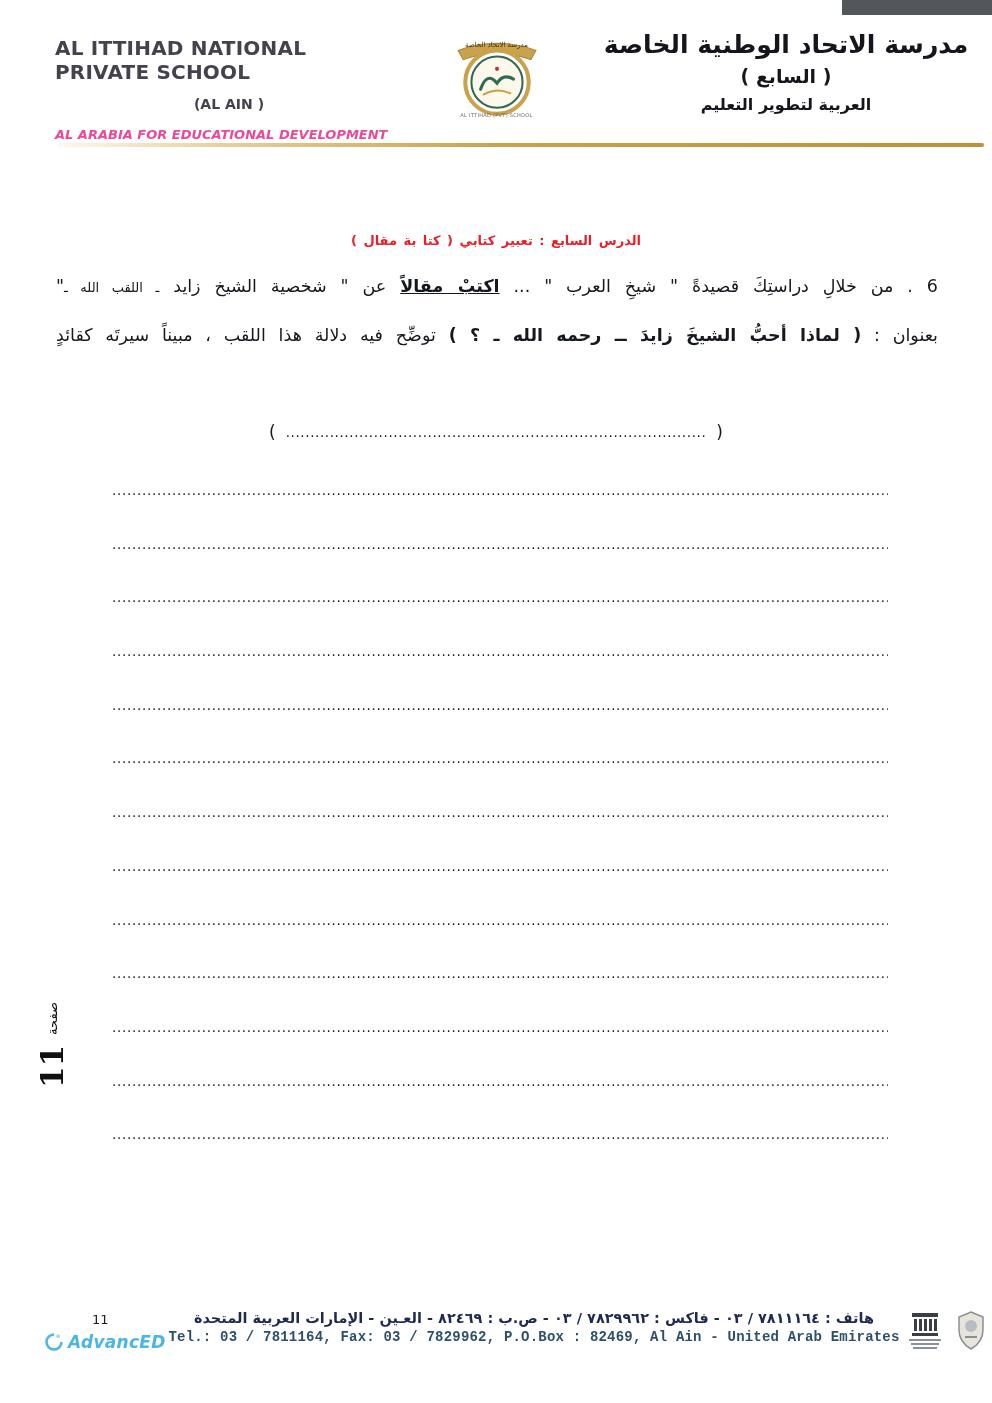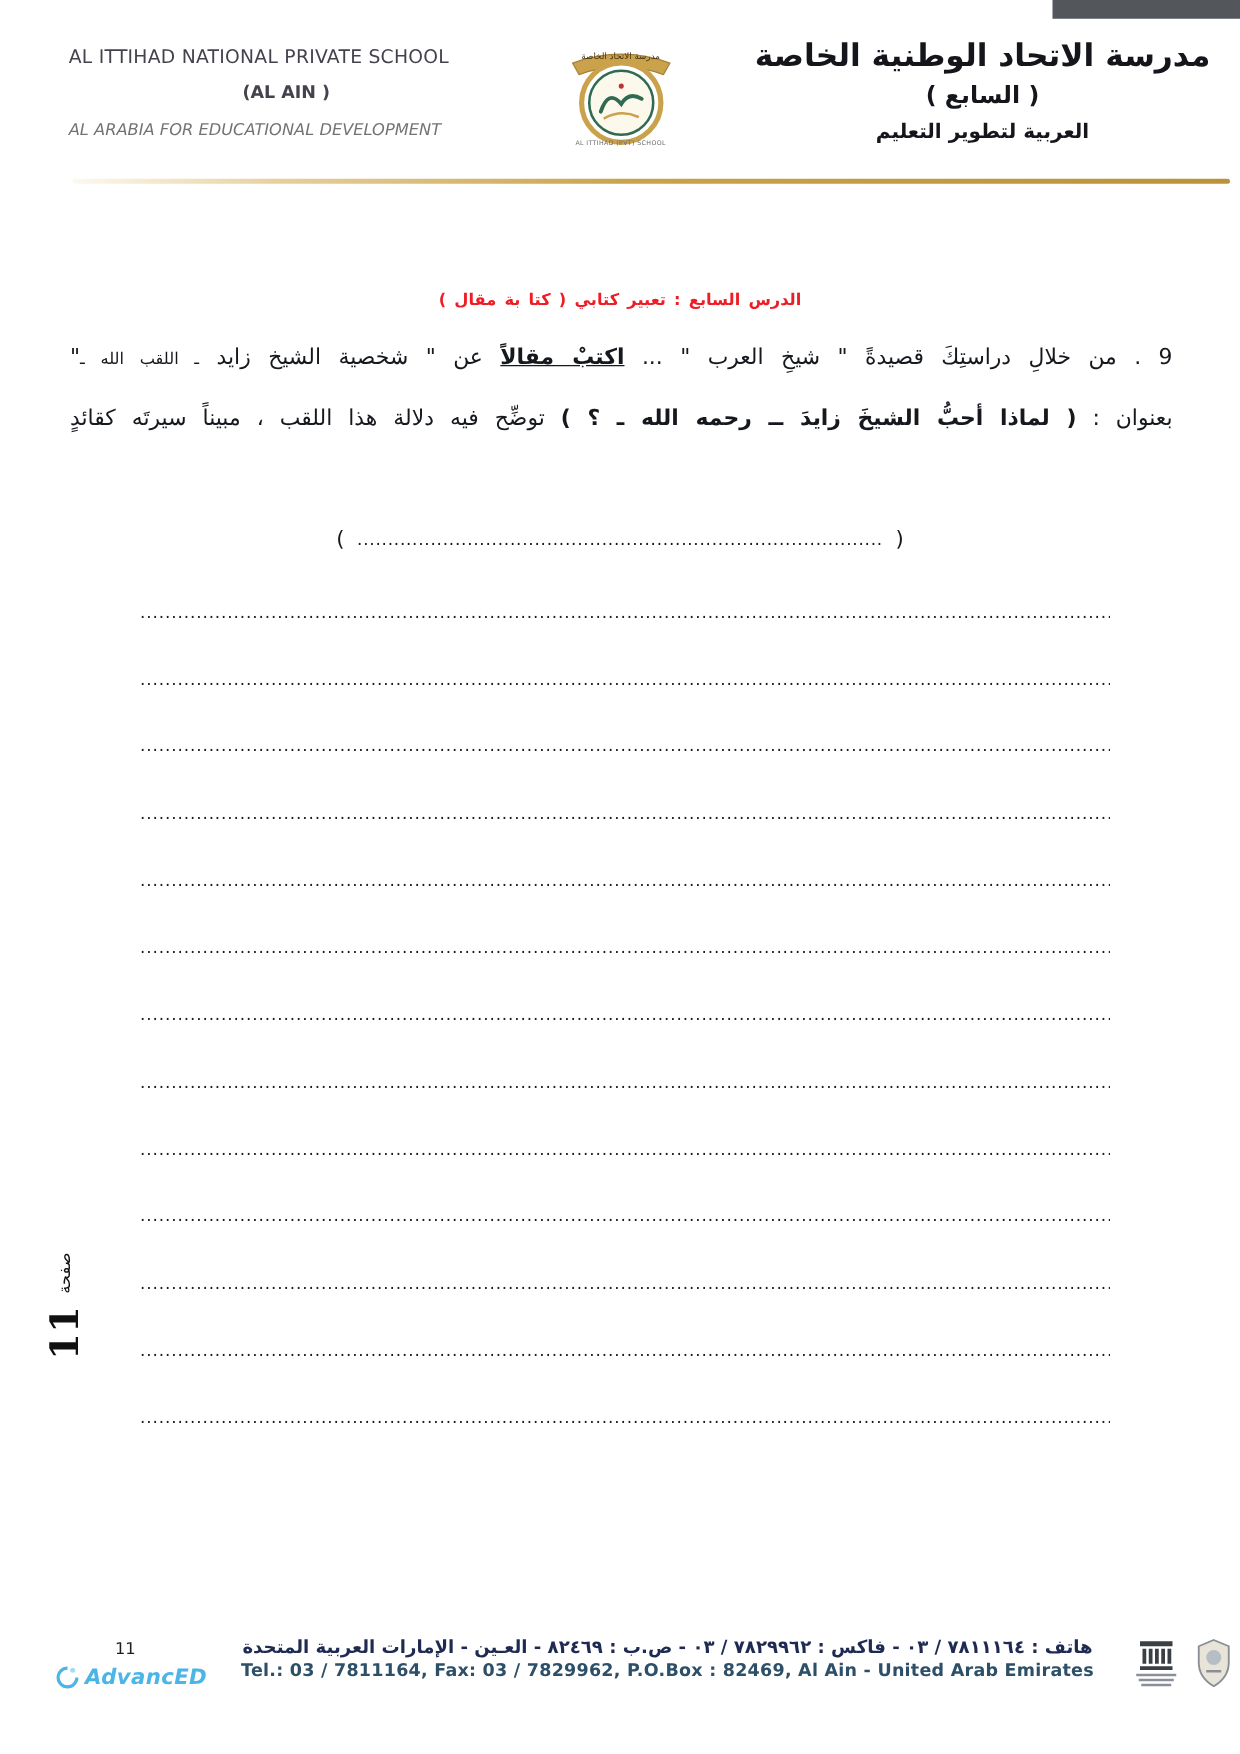--- a/index.html
+++ b/index.html
@@ -6,23 +6,23 @@
   .page{
     position:relative;width:992px;height:1403px;background:#ffffff;overflow:hidden;
     font-family:"DejaVu Sans","Liberation Sans",sans-serif;color:var(--ink,#15181d);
   }
   
   .scan-bar{position:absolute;top:0;right:0;width:150px;height:15px;background:var(--scanbar,#53575c);}
 
   
   .header{position:absolute;top:30px;left:55px;right:10px;display:flex;justify-content:space-between;align-items:flex-start;}
   .header-en{width:348px;color:#43434e;padding-top:6px;}
-  .en1{font-size:15px;font-weight:normal;letter-spacing:.2px;}
+  .en1{font-size:20px;font-weight:bold;letter-spacing:.2px;}
   .en2{font-size:14px;font-weight:bold;text-align:center;margin-top:12px;}
-  .en3{font-size:13px;font-weight:normal;font-style:italic;margin-top:15px;color:#737373;}
+  .en3{font-size:13px;font-weight:bold;font-style:italic;margin-top:15px;color:#ec4899;}
   .logo{position:relative;width:92px;height:86px;flex:0 0 auto;margin-top:2px;}
   .logo-banner-text{position:absolute;top:9px;left:0;right:0;text-align:center;font-size:7px;color:#46340f;}
   .logo-caption{position:absolute;bottom:0px;left:0;right:0;text-align:center;font-size:5px;color:#6b6b6b;letter-spacing:.3px;}
   .header-ar{width:392px;text-align:center;direction:rtl;color:#14161c;}
   .ar1{font-size:25px;font-weight:bold;}
   .ar2{font-size:19px;font-weight:bold;margin-top:6px;}
   .ar3{font-size:16px;font-weight:bold;margin-top:8px;}
 
   .gold-divider{
     position:absolute;top:143px;left:58px;right:8px;height:4px;border-radius:2px;
@@ -65,21 +65,21 @@
 
   
   .footer{position:absolute;left:0;right:0;top:1306px;height:90px;}
   .footer-pagenum{position:absolute;left:92px;top:6px;font-size:13px;color:#1d1d1d;}
   .advanced{
     position:absolute;left:44px;top:26px;display:flex;align-items:center;gap:4px;
     color:var(--advanced,#4ab5e6);font-weight:bold;font-style:italic;font-size:17px;letter-spacing:.3px;
   }
   .contact{position:absolute;left:168px;right:92px;top:4px;text-align:center;}
   .contact-ar{direction:rtl;font-size:14.5px;font-weight:bold;color:var(--navy,#1e2a52);}
-  .contact-en{font-size:14px;font-weight:bold;color:var(--footerblue,#2d5068);margin-top:3px;letter-spacing:.2px;}
+  .contact-en{font-size:14px;font-weight:bold;color:var(--footerblue,#2d5068);margin-top:3px;letter-spacing:.2px;font-family:Liberation Mono, monospace;}
   .contact-email{font-size:13.5px;font-weight:bold;color:var(--footerblue,#2d5068);margin-top:3px;}
   .footer-logos{position:absolute;right:6px;top:4px;display:flex;gap:8px;align-items:flex-start;}
 </style>
 </head>
 <body>
 
 <div class="page">
 
   <div class="scan-bar"></div>
 
@@ -109,21 +109,21 @@
       <div class="ar3">العربية لتطوير التعليم</div>
     </div>
   </header>
 
   <div class="gold-divider"></div>
 
   <main>
     <h1 class="lesson-title">الدرس السابع :  تعبير كتابي ( كتا بة مقال )</h1>
 
     <div class="q-text">
-      <p class="q-line"><span>9 .  من خلالِ دراستِكَ قصيدةً " شيخِ العرب " ...  </span><span class="bold-underline">اكتبْ مقالاً</span><span> عن " شخصية الشيخ زايد </span><span class="small">ـ اللقب الله ـ</span><span>"</span></p>
+      <p class="q-line"><span>6 .  من خلالِ دراستِكَ قصيدةً " شيخِ العرب " ...  </span><span class="bold-underline">اكتبْ مقالاً</span><span> عن " شخصية الشيخ زايد </span><span class="small">ـ اللقب الله ـ</span><span>"</span></p>
       <p class="q-line"><span>بعنوان :  </span><span class="bold">( لماذا أحبُّ الشيخَ زايدَ ــ رحمه الله ـ ؟ )</span><span> توضِّح فيه دلالة هذا اللقب ، مبيناً سيرتَه كقائدٍ</span></p>
     </div>
 
     <div class="answer-title">
       <span class="paren">(</span>
       <span class="title-dots">......................................................................................</span>
       <span class="paren">)</span>
     </div>
 
     <div class="writing">

